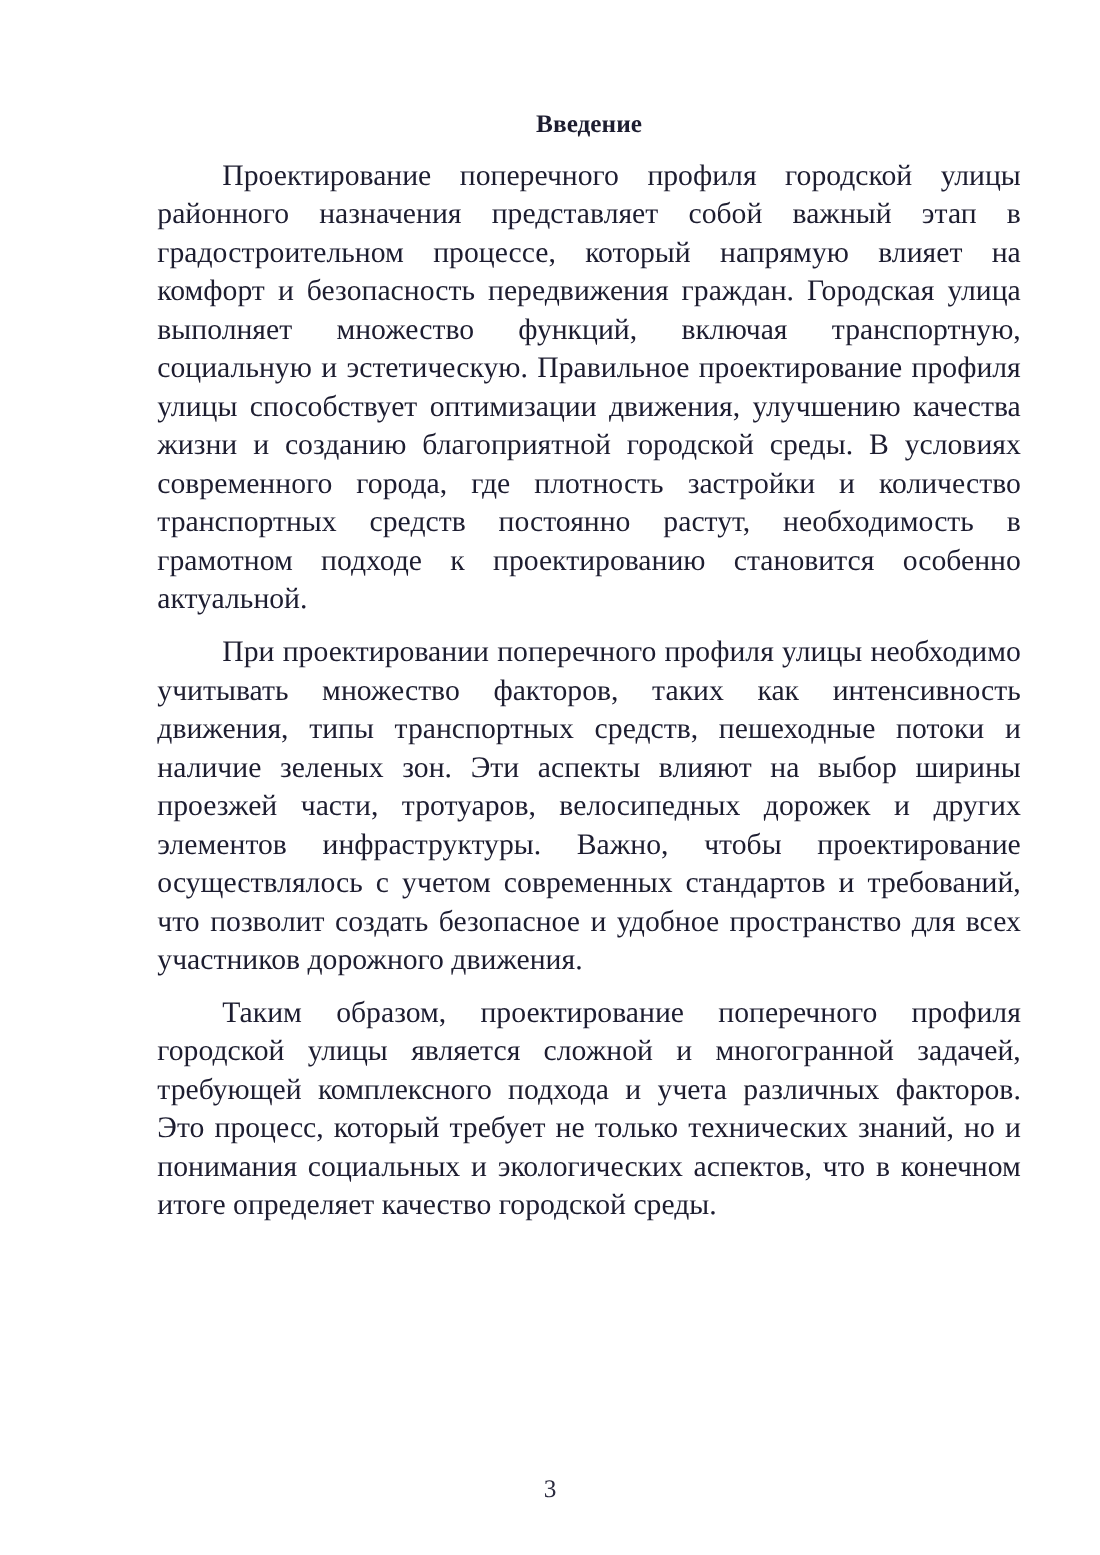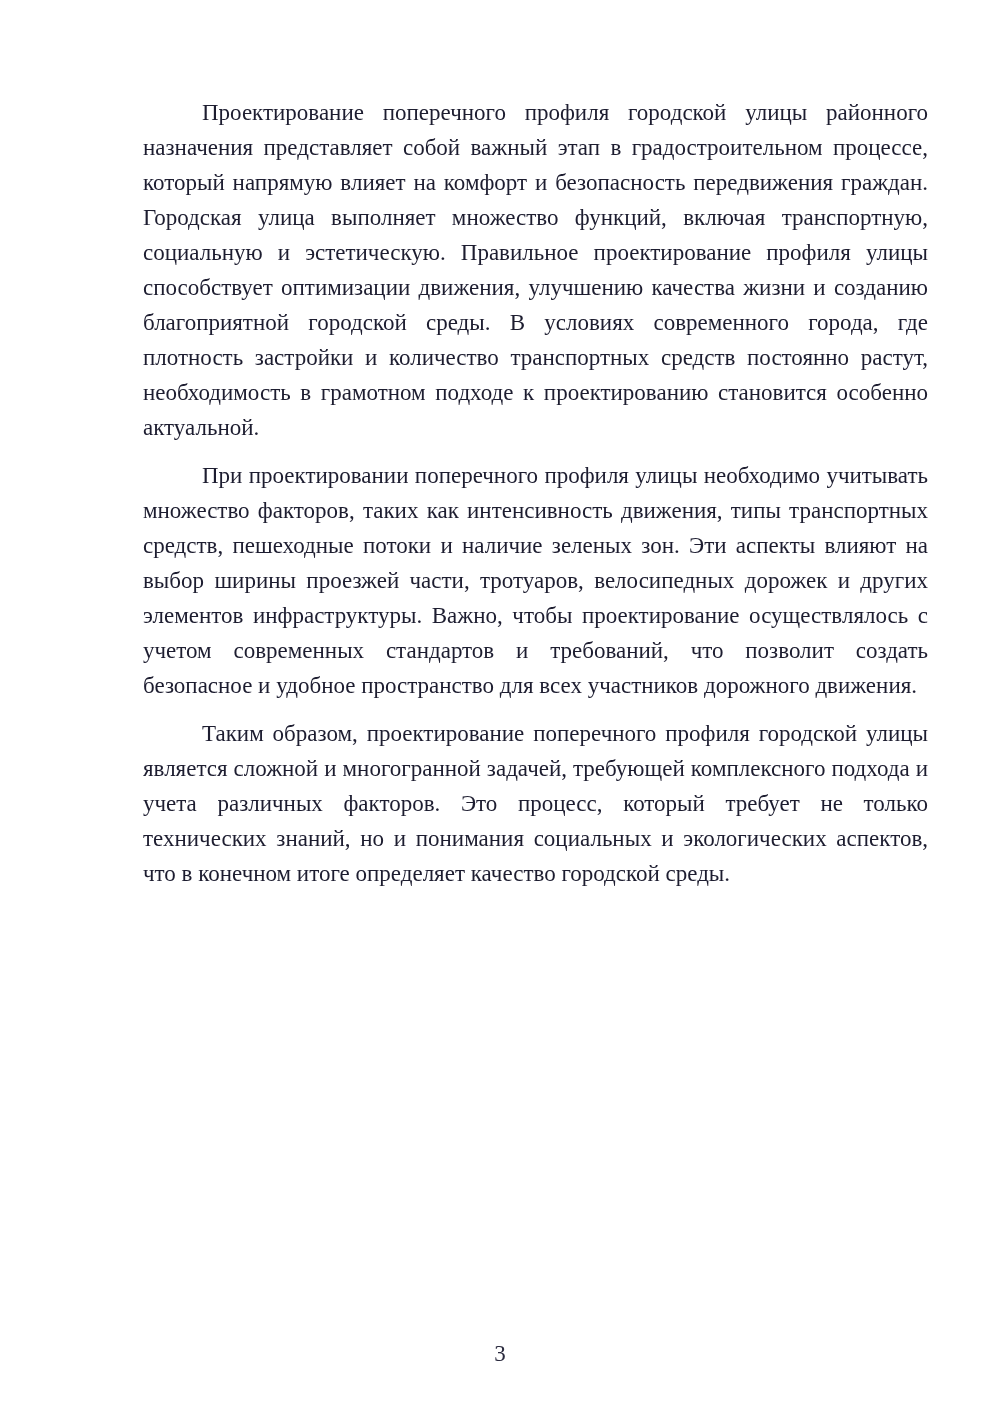--- a/index.html
+++ b/index.html
@@ -27,21 +27,21 @@
       right: 72px;
     }
     .doc-title {
       font-size: 23px;
       font-weight: bold;
       text-align: center;
       line-height: 35px;
       margin: 0 0 12px 0;
     }
     p.para {
-      font-size: 23px;
+      font-size: 27px;
       line-height: 35px;
       text-align: justify;
       text-indent: 59px;
       margin: 0 0 13px 0;
     }
     .footer {
       position: absolute;
       bottom: 48px;
       left: 0;
       width: 100%;
@@ -52,20 +52,21 @@
       line-height: 24px;
       color: #2a2a3e;
       display: inline-block;
     }
   </style>
 </head>
 <body>
 
 <div class="page">
   <div class="content">
+    <h1 class="doc-title">Введение</h1>
 
     <p class="para">Проектирование поперечного профиля городской улицы районного назначения представляет собой важный этап в градостроительном процессе, который напрямую влияет на комфорт и безопасность передвижения граждан. Городская улица выполняет множество функций, включая транспортную, социальную и эстетическую. Правильное проектирование профиля улицы способствует оптимизации движения, улучшению качества жизни и созданию благоприятной городской среды. В условиях современного города, где плотность застройки и количество транспортных средств постоянно растут, необходимость в грамотном подходе к проектированию становится особенно актуальной.</p>
 
     <p class="para">При проектировании поперечного профиля улицы необходимо учитывать множество факторов, таких как интенсивность движения, типы транспортных средств, пешеходные потоки и наличие зеленых зон. Эти аспекты влияют на выбор ширины проезжей части, тротуаров, велосипедных дорожек и других элементов инфраструктуры. Важно, чтобы проектирование осуществлялось с учетом современных стандартов и требований, что позволит создать безопасное и удобное пространство для всех участников дорожного движения.</p>
 
     <p class="para">Таким образом, проектирование поперечного профиля городской улицы является сложной и многогранной задачей, требующей комплексного подхода и учета различных факторов. Это процесс, который требует не только технических знаний, но и понимания социальных и экологических аспектов, что в конечном итоге определяет качество городской среды.</p>
   </div>
 
   <div class="footer">
     <span class="page-number">3</span>

